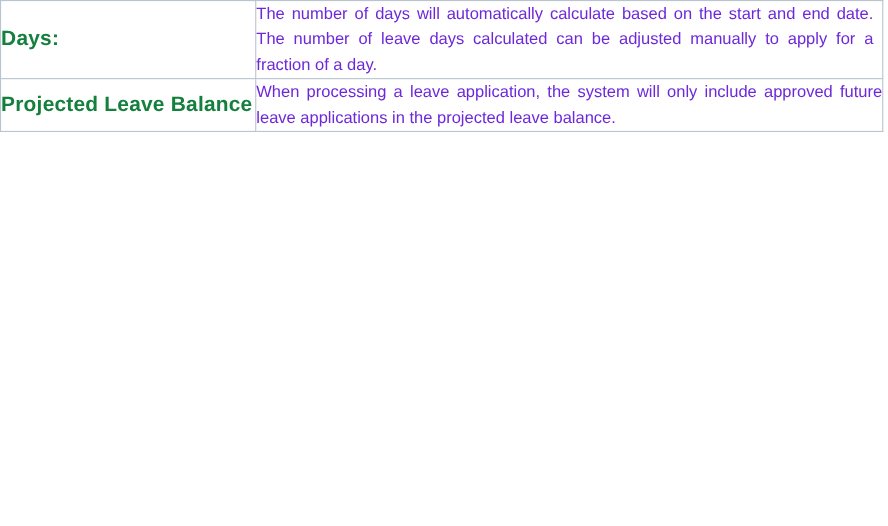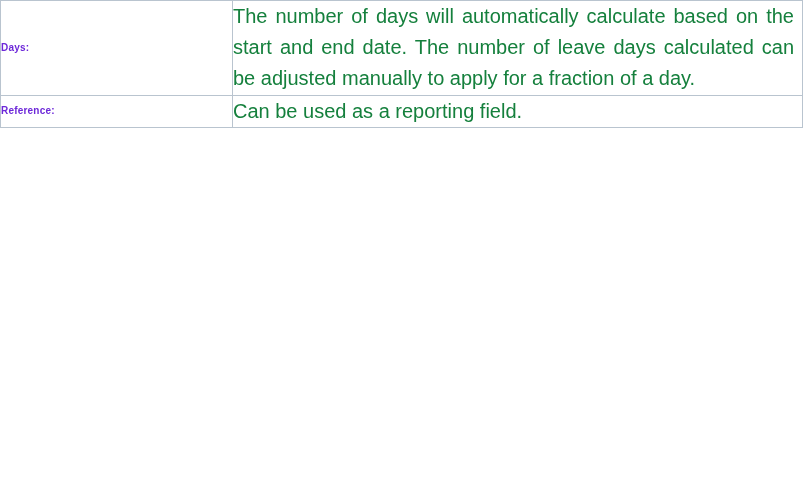--- a/index.html
+++ b/index.html
@@ -26,48 +26,48 @@
     padding: 0;
   }
   .col-label {
     width: 232px;
   }
   .col-desc {
     width: 570px;
   }
   .label-cell {
     padding: 10px 12px 10px 13px;
-    font-size: 10px;
+    font-size: 19px;
     font-weight: bold;
     letter-spacing: 0.2px;
-    color: #6d28d9;
+    color: #15803d;
     line-height: 1.35;
   }
   .desc-cell {
     padding: 11px 10px 11px 16px;
-    font-size: 20px;
+    font-size: 15px;
     font-weight: normal;
-    color: #15803d;
+    color: #6d28d9;
     line-height: 1.56;
     text-align: justify;
     text-justify: inter-word;
   }
   .r-days .desc-cell { padding-right: 8px; }
 </style>
 </head>
 <body>
 
 <table class="doc-table">
   <colgroup>
     <col class="col-label">
     <col class="col-desc">
   </colgroup>
   <tbody>
     <tr class="r-days">
       <td class="label-cell">Days:</td>
       <td class="desc-cell">The number of days will automatically calculate based on the start and end date. The number of leave days calculated can be adjusted manually to apply for a fraction of a day.</td>
     </tr>
     <tr>
-      <td class="label-cell">Reference:</td>
-      <td class="desc-cell">Can be used as a reporting field.</td>
+      <td class="label-cell">Projected Leave Balance</td>
+      <td class="desc-cell">When processing a leave application, the system will only include approved future leave applications in the projected leave balance.</td>
     </tr>
   </tbody>
 </table>
 
 </body></html>

